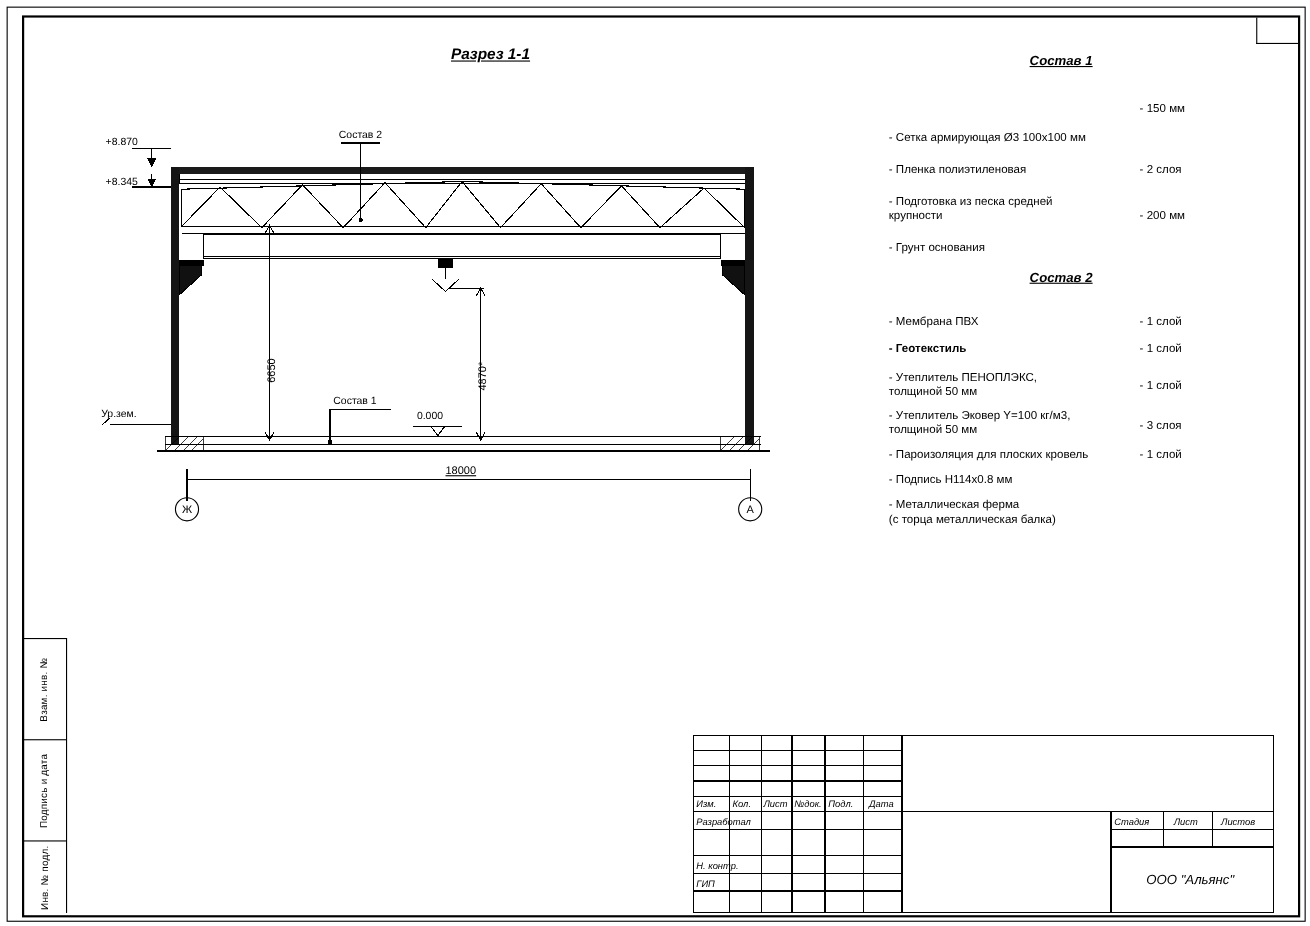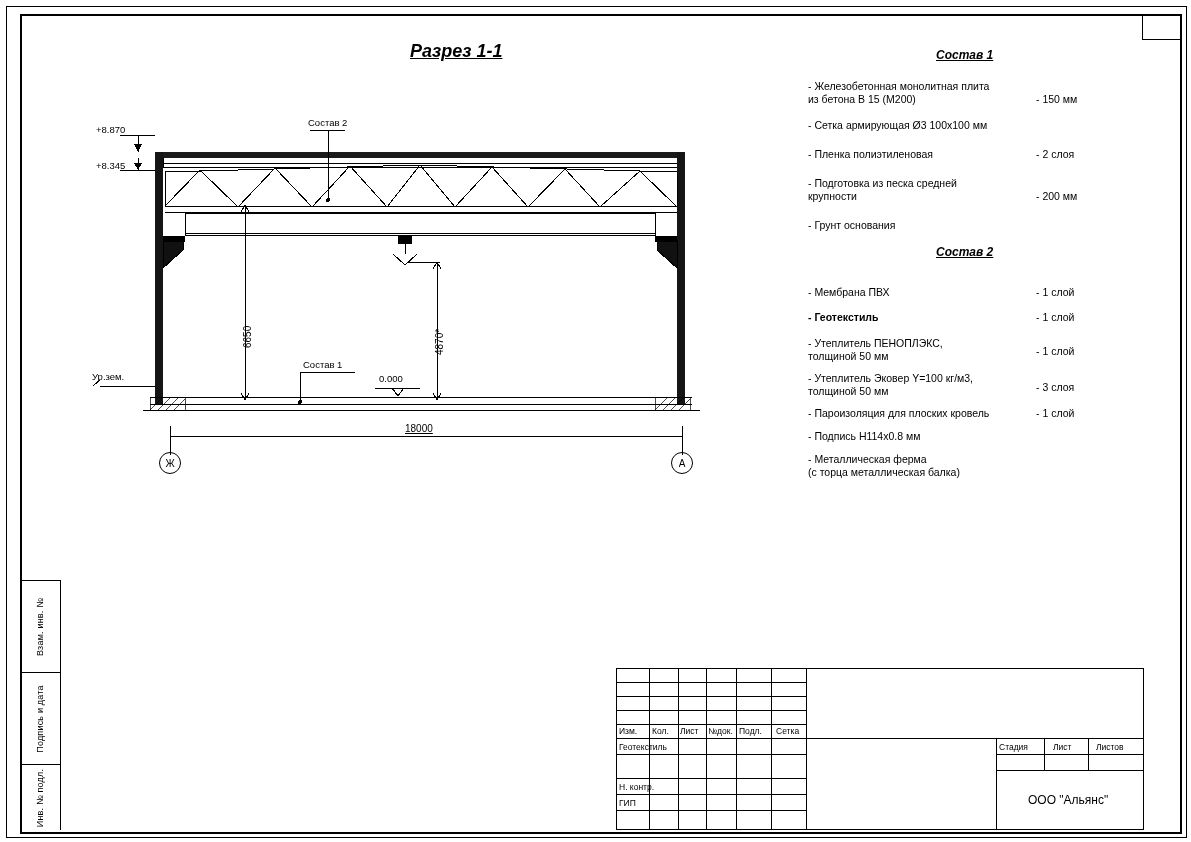--- a/index.html
+++ b/index.html
@@ -11,34 +11,34 @@
   .frame-inner{position:absolute;left:20px;top:14px;width:1158px;height:816px;border:2px solid #000;}
 
   
   .leftcol{position:absolute;left:20px;top:14px;width:40px;height:816px;}
   .leftcol .cell{position:absolute;left:0;width:40px;border-top:1px solid #000;box-sizing:border-box;}
   .vtext{position:absolute;left:0;top:0;width:100%;height:100%;display:flex;align-items:center;justify-content:center;}
   .vtext span{transform:rotate(-90deg);white-space:nowrap;font-size:9px;letter-spacing:.2px;}
 
   .corner-box{position:absolute;right:0;top:0;width:38px;height:24px;border-left:1px solid #000;border-bottom:1px solid #000;box-sizing:border-box;}
 
-  .title{position:absolute;font-style:italic;font-weight:bold;font-size:18px;text-decoration:underline;}
+  .title{position:absolute;font-style:italic;font-weight:bold;font-size:14px;text-decoration:underline;}
   .subttl{position:absolute;font-style:italic;font-weight:bold;font-size:12px;text-decoration:underline;}
 
   .spec{position:absolute;font-size:10.5px;line-height:13px;white-space:pre-line;}
   .specval{position:absolute;font-size:10.5px;line-height:13px;}
 
   .lbl{position:absolute;font-size:9.5px;white-space:nowrap;}
   .lbl-b{position:absolute;font-size:10px;white-space:nowrap;}
   .vlbl{position:absolute;font-size:10px;white-space:nowrap;transform:rotate(-90deg);transform-origin:left top;}
 
   .circ{position:absolute;width:22px;height:22px;border:1px solid #000;border-radius:50%;box-sizing:border-box;display:flex;align-items:center;justify-content:center;font-size:10px;}
 
   
-  .tb{position:absolute;left:616px;top:668px;width:528px;height:162px;}
+  .tb{position:absolute;left:630px;top:668px;width:528px;height:162px;font-style:italic;}
   .tb .t{position:absolute;font-size:8.5px;white-space:nowrap;}
   .tb .tc{position:absolute;font-size:8.5px;white-space:nowrap;text-align:center;}
   .company{position:absolute;font-size:12px;white-space:nowrap;}
   svg{position:absolute;left:0;top:0;overflow:visible;}
 </style>
 </head>
 <body>
 
 <div id="sheet">
 
@@ -173,22 +173,20 @@
   <div class="lbl" style="left:303px;top:359px;">Состав 1</div>
 
   <div class="vlbl" style="left:242px;top:348px;">6650</div>
   <div class="vlbl" style="left:434px;top:355px;">4870*</div>
   <div class="lbl-b" style="left:405px;top:423px;text-decoration:underline;">18000</div>
 
   <div class="circ" style="left:159px;top:452px;">Ж</div>
   <div class="circ" style="left:671px;top:452px;">А</div>
 
   <div class="subttl" style="left:936px;top:48px;">Состав 1</div>
-  <div class="spec" style="left:808px;top:80px;">- Железобетонная  монолитная плита
-  из бетона В 15 (М200)</div>
   <div class="specval" style="left:1036px;top:93px;text-align:right;">- 150 мм</div>
   <div class="spec" style="left:808px;top:119px;">- Сетка армирующая Ø3 100х100 мм</div>
   <div class="specval" style="left:1036px;top:119px;"></div>
   <div class="spec" style="left:808px;top:148px;">- Пленка полиэтиленовая</div>
   <div class="specval" style="left:1036px;top:148px;">- 2 слоя</div>
   <div class="spec" style="left:808px;top:177px;">- Подготовка из песка средней
   крупности</div>
   <div class="specval" style="left:1036px;top:190px;">- 200 мм</div>
   <div class="spec" style="left:808px;top:219px;">- Грунт основания</div>
   <div class="specval" style="left:1036px;top:219px;"></div>
@@ -242,23 +240,23 @@
         <line x1="428" y1="70" x2="428" y2="102"></line>
         <line x1="472" y1="70" x2="472" y2="102"></line>
       </g>
     </svg>
 
     <div class="tc" style="left:3px;top:58px;">Изм.</div>
     <div class="tc" style="left:36px;top:58px;">Кол.</div>
     <div class="tc" style="left:64px;top:58px;">Лист</div>
     <div class="tc" style="left:92px;top:58px;">№док.</div>
     <div class="tc" style="left:123px;top:58px;">Подл.</div>
-    <div class="tc" style="left:160px;top:58px;">Сетка</div>
-
-    <div class="t" style="left:3px;top:74px;">Геотекстиль</div>
+    <div class="tc" style="left:160px;top:58px;">Дата</div>
+
+    <div class="t" style="left:3px;top:74px;">Разработал</div>
     <div class="t" style="left:3px;top:114px;">Н. контр.</div>
     <div class="t" style="left:3px;top:130px;">ГИП</div>
 
     <div class="tc" style="left:383px;top:74px;">Стадия</div>
     <div class="tc" style="left:437px;top:74px;">Лист</div>
     <div class="tc" style="left:480px;top:74px;">Листов</div>
 
     <div class="company" style="left:412px;top:125px;">ООО "Альянс"</div>
   </div>
 

